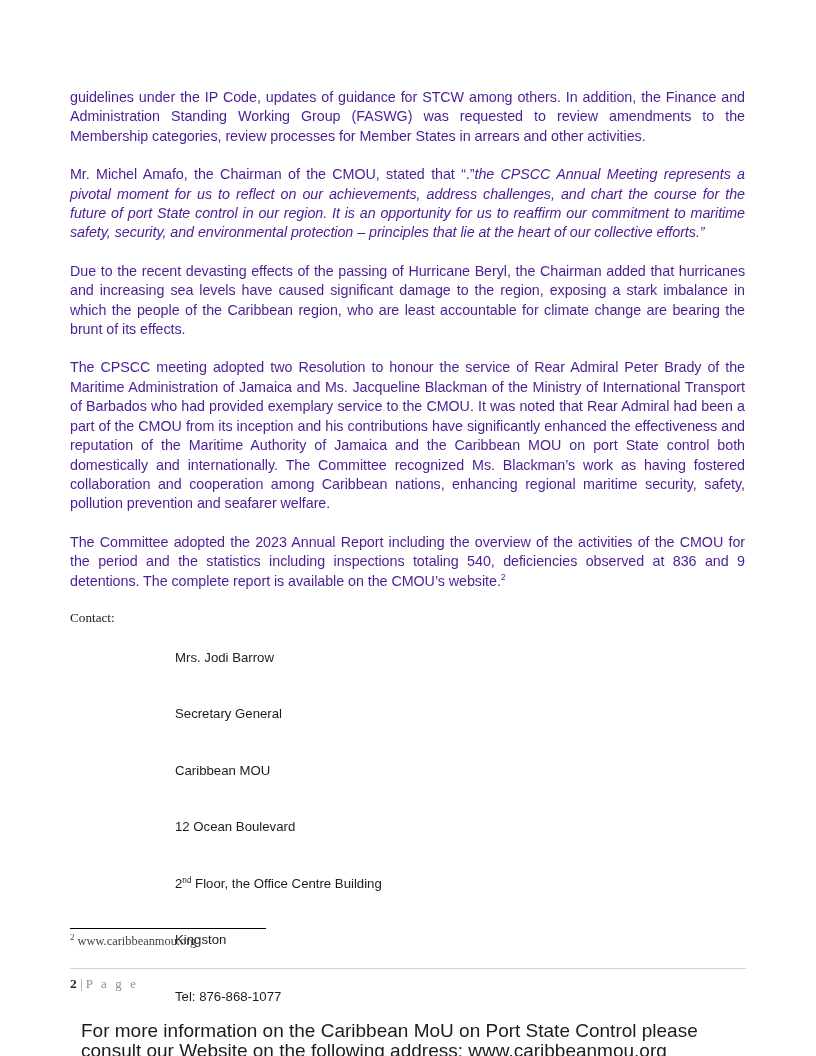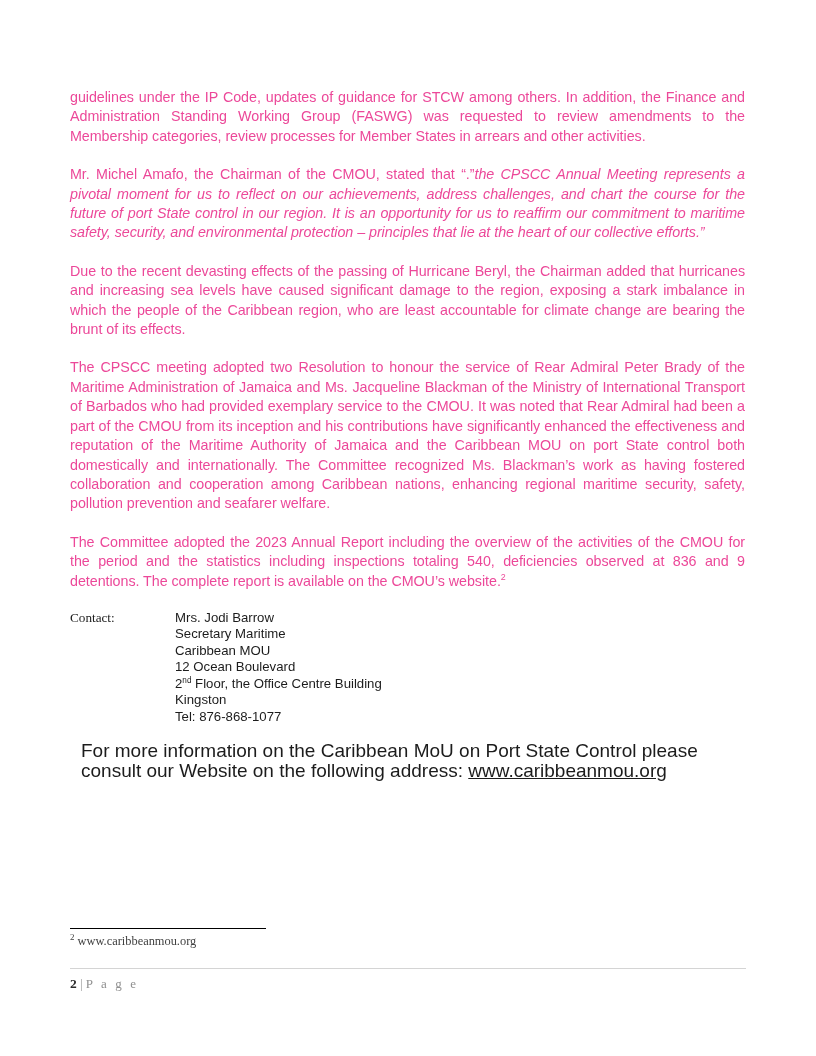--- a/index.html
+++ b/index.html
@@ -31,21 +31,21 @@
     top: 88px;
     width: 675px;
   }
 
   p.para {
     margin: 0 0 19px 0;
     font-size: 14.3px;
     line-height: 19.4px;
     text-align: justify;
     text-justify: inter-word;
-    color: #ec4899;
+    color: #4c1d95;
     letter-spacing: -0.05px;
   }
 
   p.para.quote {
     font-style: italic;
   }
 
   .q-lead {
     font-style: normal;
   }
@@ -70,20 +70,21 @@
     width: 105px;
     flex: 0 0 105px;
     font-size: 13.2px;
     font-family: Liberation Serif, serif;
   }
   .contact-lines {
     flex: 1 1 auto;
   }
   .contact-lines div {
     white-space: nowrap;
+    margin-top: 40px;
   }
 
   
   p.website-note {
     margin: 16px 0 0 11px;
     font-size: 19px;
     line-height: 19.4px;
     text-align: left;
     color: #1c1c1c;
   }
@@ -162,21 +163,21 @@
 
     <p class="para">The CPSCC meeting adopted two Resolution to honour the service of Rear Admiral Peter Brady of the Maritime Administration of Jamaica and Ms. Jacqueline Blackman of the Ministry of International Transport of Barbados who had provided exemplary service to the CMOU. It was noted that Rear Admiral had been a part of the CMOU from its inception and his contributions have significantly enhanced the effectiveness and reputation of the Maritime Authority of Jamaica and the Caribbean MOU on port State control both domestically and internationally. The Committee recognized Ms. Blackman’s work as having fostered collaboration and cooperation among Caribbean nations, enhancing regional maritime security, safety, pollution prevention and seafarer welfare.</p>
 
     <p class="para"><span>The Committee adopted the 2023 Annual Report including the overview of the activities of the CMOU for the period and the statistics including inspections totaling 540, deficiencies observed at  836  and  9 detentions. The complete report is available on the CMOU’s website.</span><sup>2</sup></p>
 
 
     <div class="contact-block">
       <div class="contact-label">Contact:</div>
       <div class="contact-lines">
         <div>Mrs. Jodi Barrow</div>
-        <div>Secretary Maritime</div>
+        <div>Secretary General</div>
         <div>Caribbean MOU</div>
         <div>12 Ocean Boulevard</div>
         <div><span>2</span><sup>nd</sup><span> Floor, the Office Centre Building</span></div>
         <div>Kingston</div>
         <div>Tel: 876-868-1077</div>
       </div>
     </div>
 
     <p class="website-note"><span>For more information on the Caribbean MoU on Port State Control please consult our Website on the following address: </span><a class="url-link" href="#">www.caribbeanmou.org</a></p>
 

